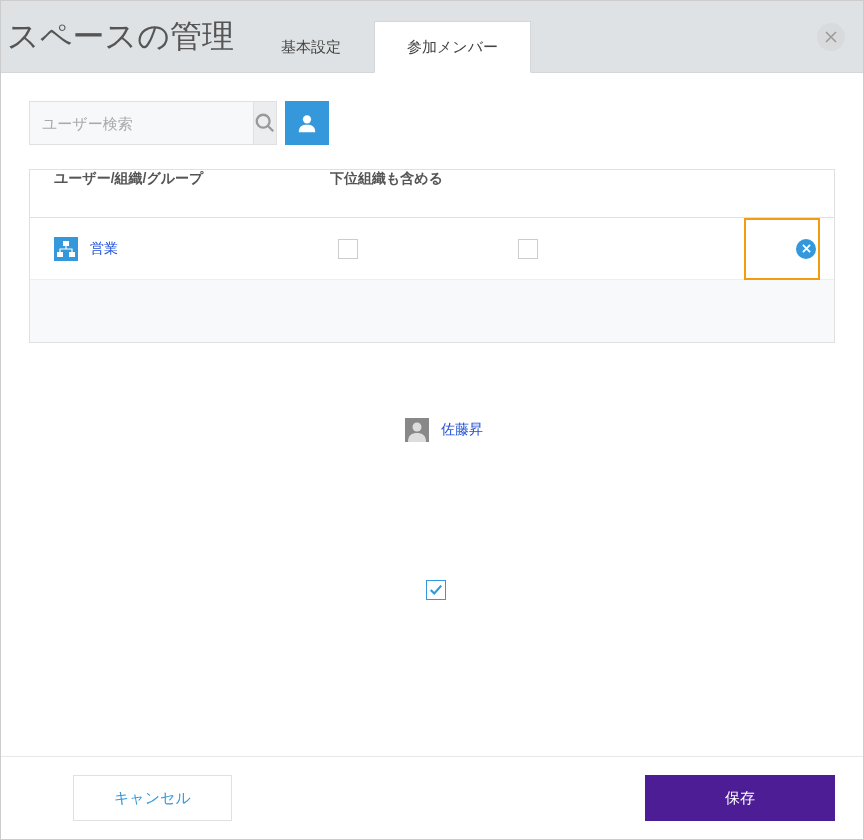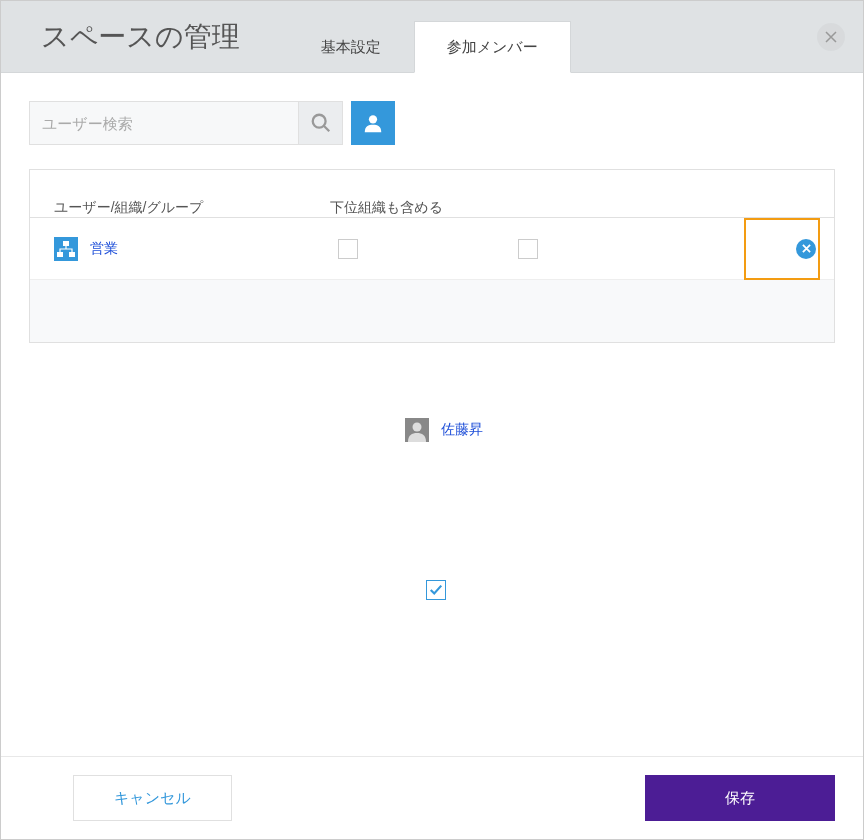--- a/index.html
+++ b/index.html
@@ -25,24 +25,24 @@
     }
     .header {
       background: #dfe2e4;
       border-bottom: 1px solid #d4d7d9;
       display: flex;
       align-items: stretch;
       height: 72px;
       position: relative;
     }
     .dialog-title {
-      font-size: 28px;
+      font-size: 32px;
       color: #555;
       font-weight: 300;
-      padding: 0 40px;
+      padding: 0 6px;
       display: flex;
       align-items: center;
     }
     .tabs {
       display: flex;
       align-items: flex-end;
       margin-left: 8px;
     }
     .tab {
       padding: 0 32px;
@@ -89,21 +89,21 @@
     .search-row {
       display: flex;
       gap: 8px;
       margin-bottom: 24px;
     }
     .search-box {
       display: flex;
       border: 1px solid #e0e0e0;
       background: #f7f8f9;
       height: 44px;
-      width: 314px;
+      width: 248px;
     }
     .search-input {
       flex: 1;
       border: none;
       background: transparent;
       padding: 0 12px;
       font-size: 15px;
       outline: none;
       color: #333;
     }
@@ -128,23 +128,24 @@
       align-items: center;
       justify-content: center;
       cursor: pointer;
     }
     .members-table {
       border: 1px solid #e0e0e0;
     }
     .thead {
       display: flex;
       height: 48px;
-      align-items: flex-end;
+      align-items: flex-start;
       border-bottom: 1px solid #e0e0e0;
       background: #fff;
+      font-weight: bold;
     }
     .col-name { flex: 0 0 300px; padding-left: 24px; }
     .col-admin { flex: 0 0 180px; text-align: left; }
     .col-sub { flex: 0 0 200px; text-align: left; }
     .col-remove { flex: 1; text-align: center; padding-right: 18px; }
     .th {
       font-size: 14px;
       color: #555;
     }
     .trow {

